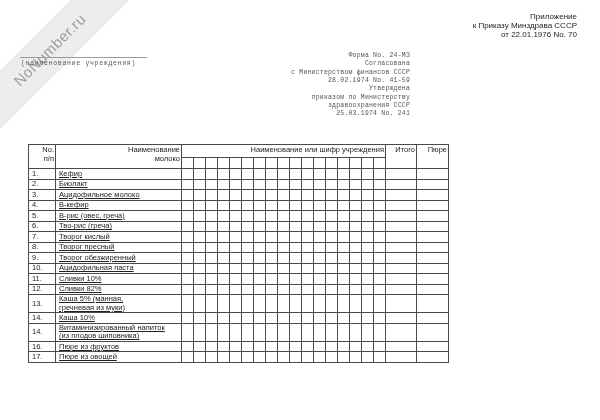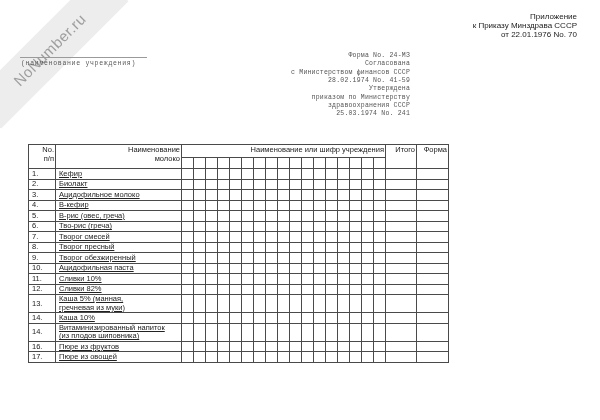--- a/index.html
+++ b/index.html
@@ -161,21 +161,21 @@
         <col style="width: 32px;">
       </colgroup>
     <thead>
       <tr>
         <th rowspan="2" class="ws-pre">No.
 п/п</th>
         <th rowspan="2" class="ws-pre">Наименование
 молоко</th>
         <th class="h-group" id="group-header" colspan="17">Наименование или шифр учреждения</th>
         <th rowspan="2">Итого</th>
-        <th rowspan="2">Форма</th>
+        <th rowspan="2">Пюре</th>
       </tr>
       <tr id="sub-header-row">
           <th class="h-sub"></th>
           <th class="h-sub"></th>
           <th class="h-sub"></th>
           <th class="h-sub"></th>
           <th class="h-sub"></th>
           <th class="h-sub"></th>
           <th class="h-sub"></th>
           <th class="h-sub"></th>
@@ -324,21 +324,21 @@
           <td></td>
           <td></td>
           <td></td>
           <td></td>
           <td></td>
           <td></td>
           <td></td>
         </tr>
         <tr>
           <td class="num">7.</td>
-          <td class="name">Творог смесей</td>
+          <td class="name">Творог кислый</td>
           <td></td>
           <td></td>
           <td></td>
           <td></td>
           <td></td>
           <td></td>
           <td></td>
           <td></td>
           <td></td>
           <td></td>

